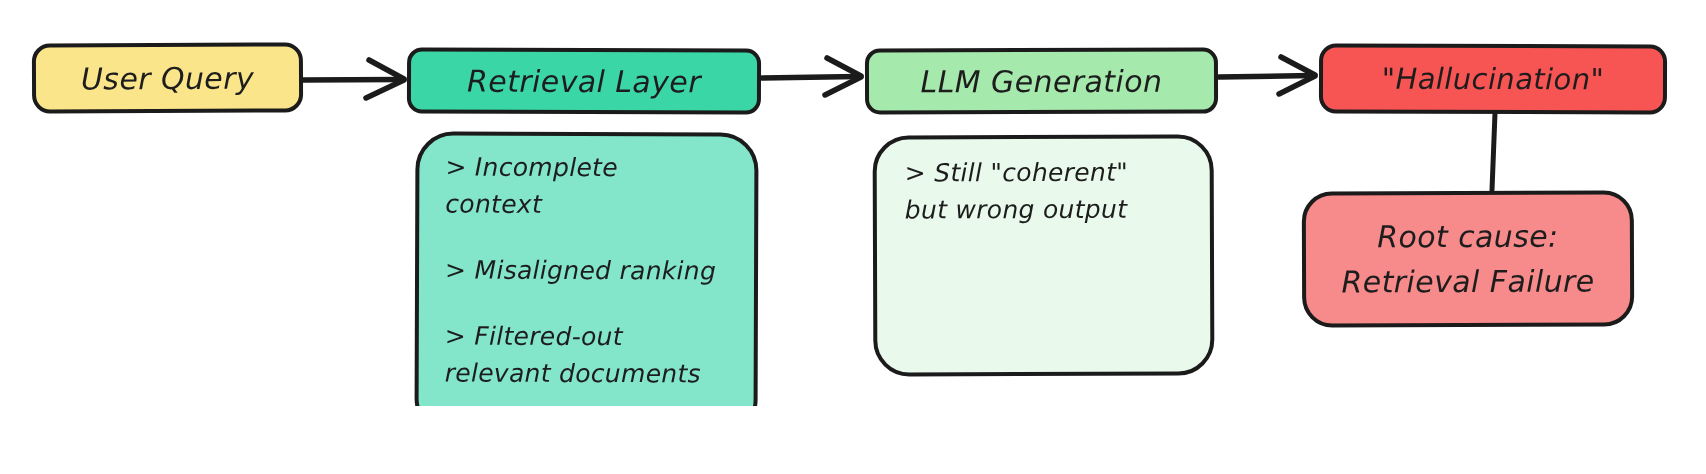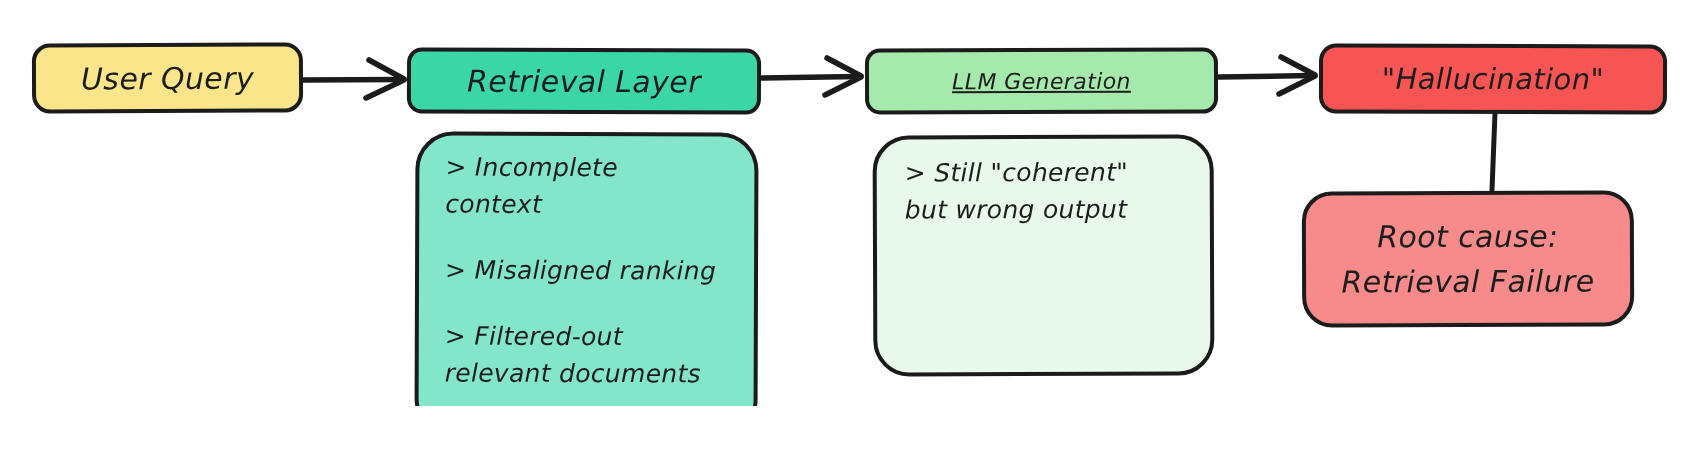--- a/index.html
+++ b/index.html
@@ -35,23 +35,22 @@
     border-radius: 18px; font-size: 30px;
     transform: rotate(-0.25deg);
   }
   #node-retrieval-layer {
     left: 407px; top: 48px; width: 354px; height: 66px;
     border-radius: 15px; font-size: 30px;
     transform: rotate(0.2deg);
   }
   #node-llm-generation {
     left: 865px; top: 48px; width: 353px; height: 66px;
-    border-radius: 15px; font-size: 22px;
+    border-radius: 15px; font-size: 30px;
     transform: rotate(-0.15deg);
-    text-decoration: underline;
   }
   #node-hallucination {
     left: 1319px; top: 44px; width: 348px; height: 70px;
     border-radius: 17px; font-size: 29px;
     transform: rotate(0.15deg);
   }
   #node-root-cause {
     left: 1302px; top: 191px; width: 332px; height: 136px;
     border-radius: 30px; font-size: 30px; line-height: 45px;
     transform: rotate(-0.2deg);

